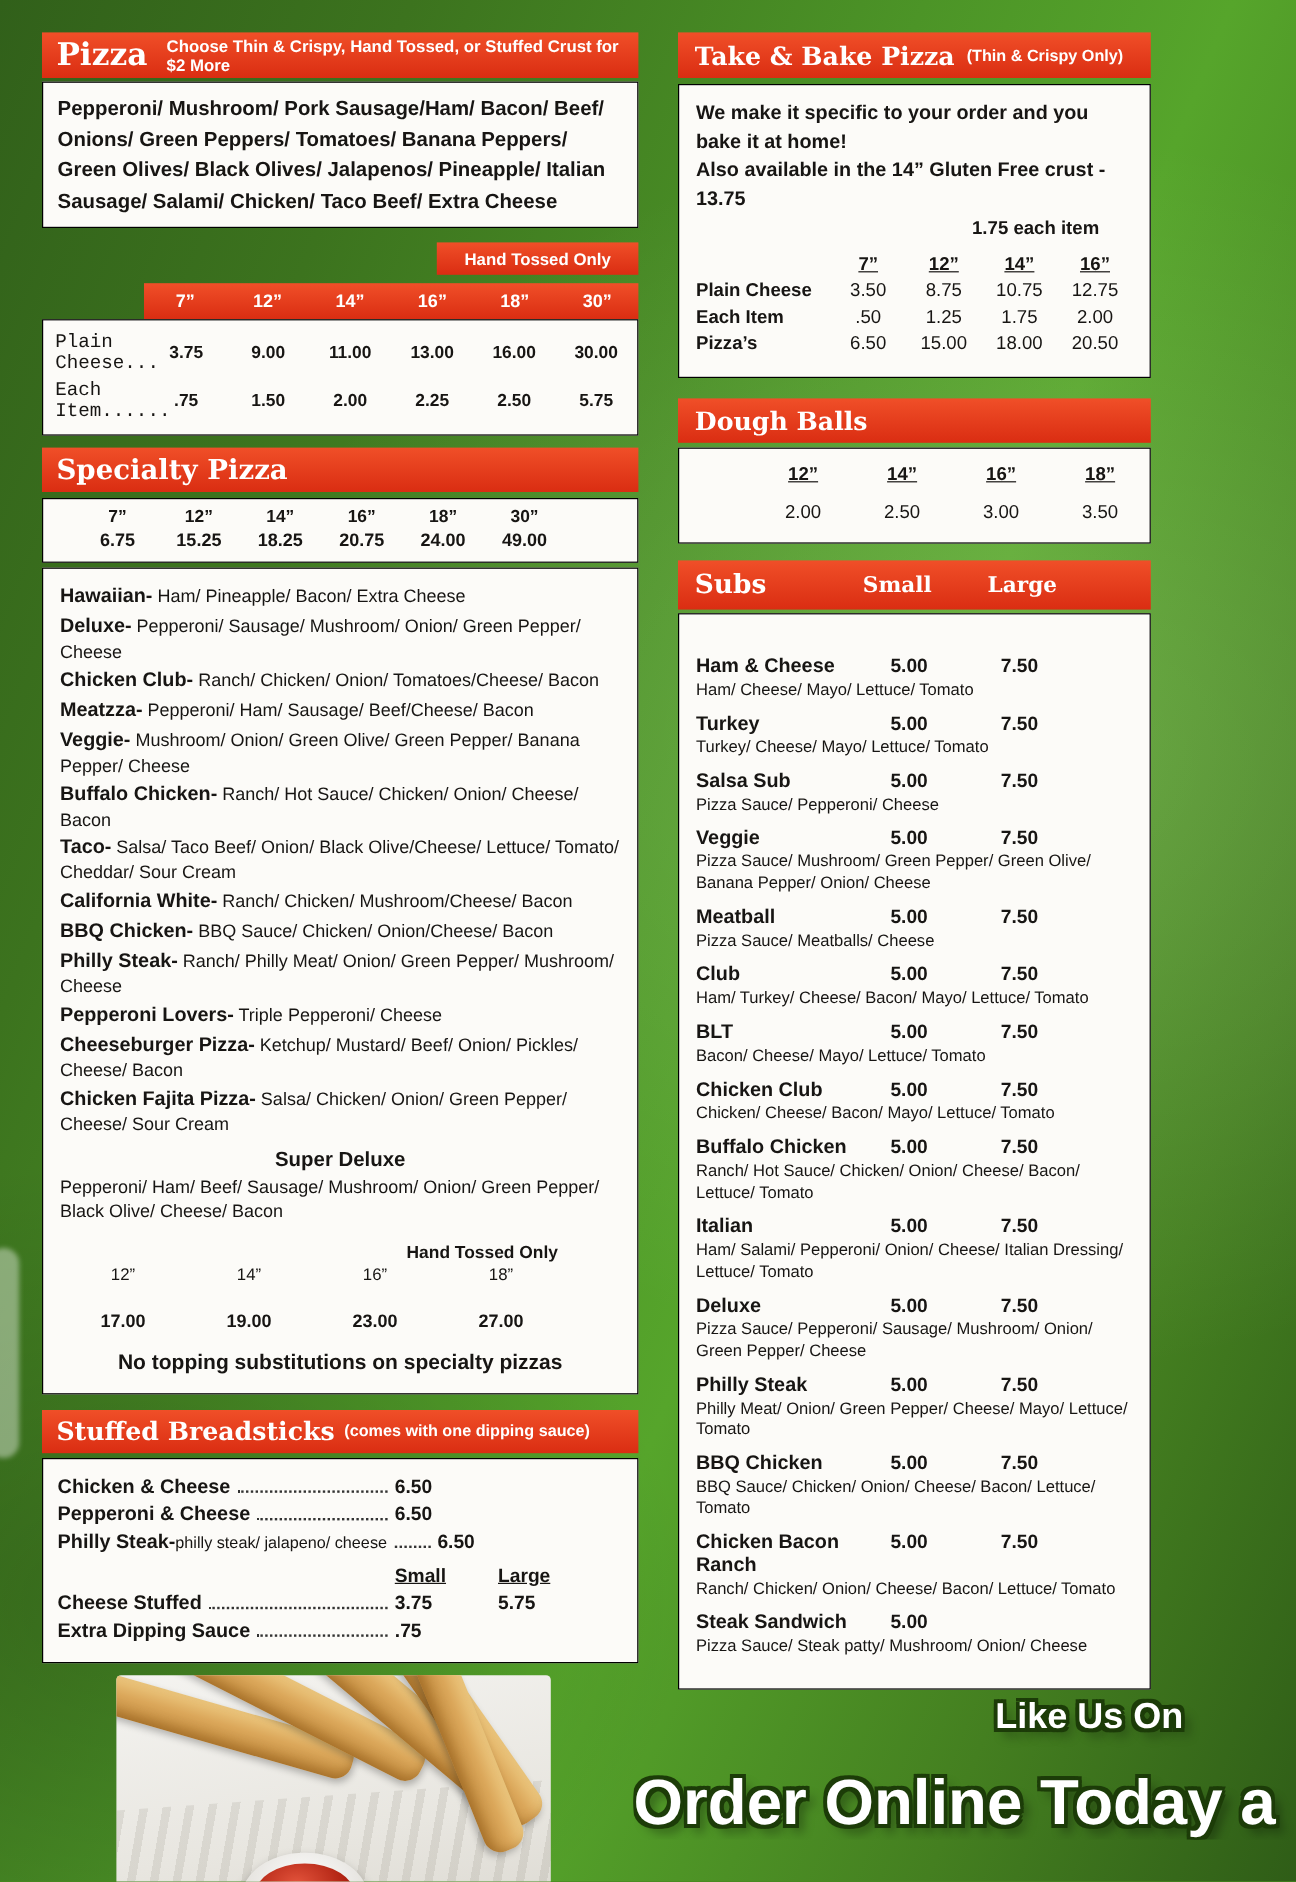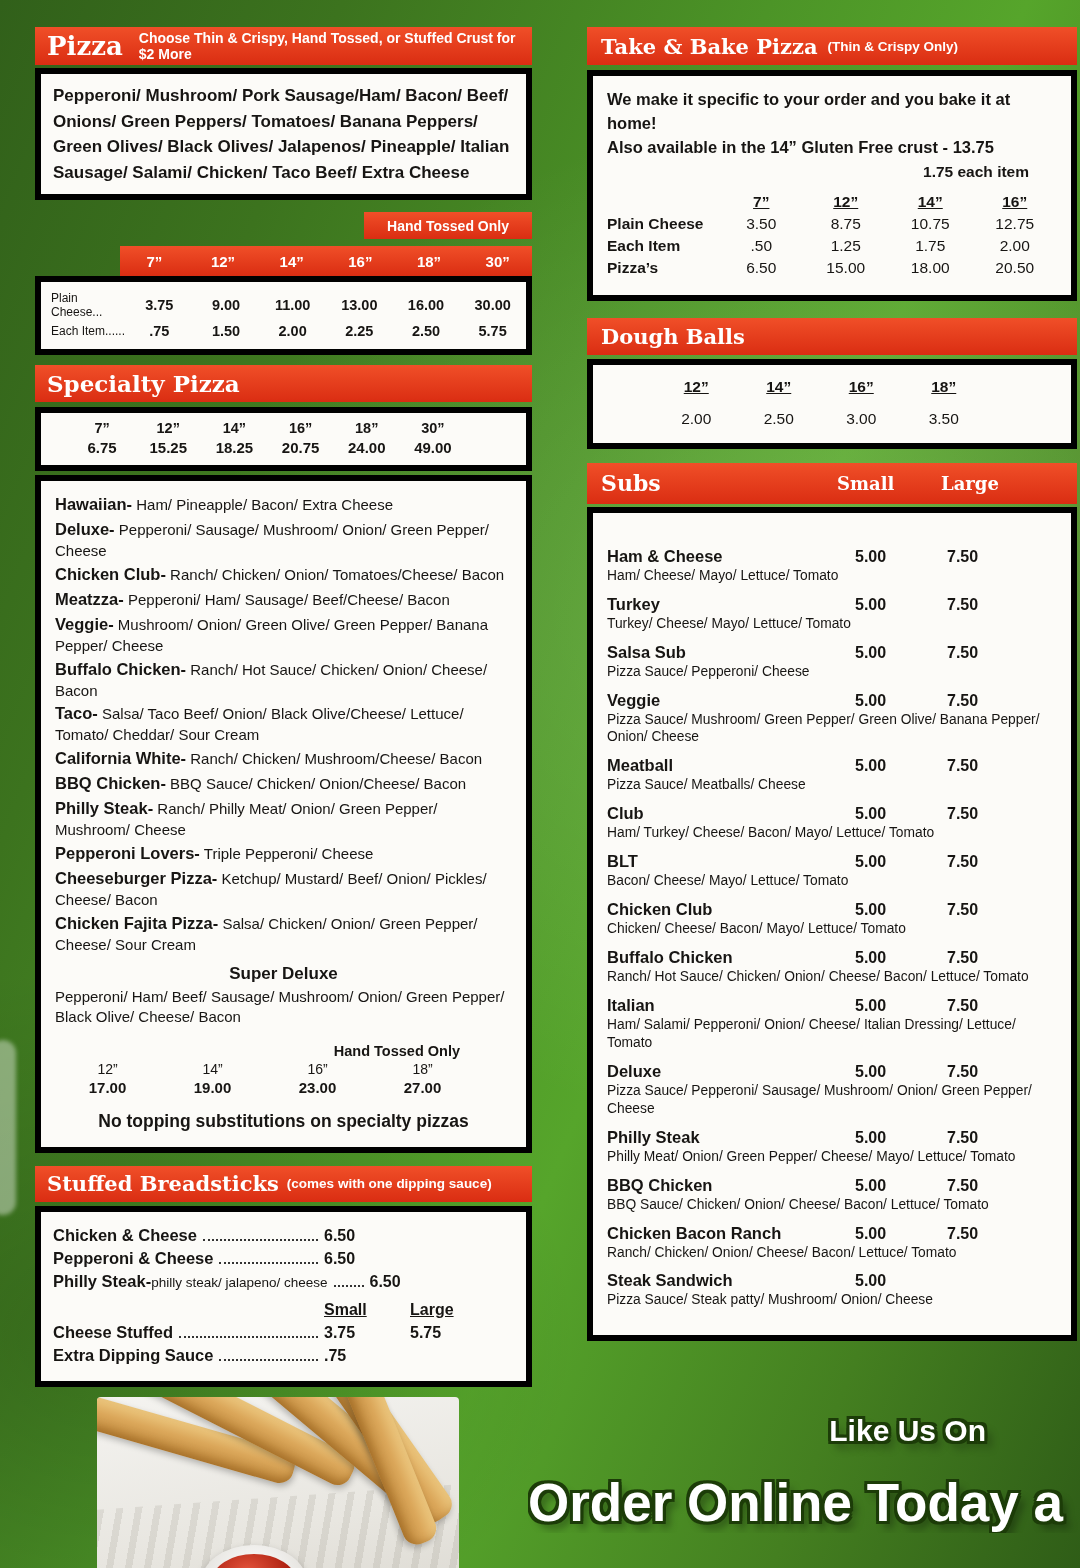--- a/index.html
+++ b/index.html
@@ -15,53 +15,53 @@
     background:
       radial-gradient(1000px 800px at 78% 40%, rgba(238,255,214,.18), transparent 65%),
       radial-gradient(700px 520px at 8% 85%, rgba(0,0,0,.20), transparent 70%),
       linear-gradient(112deg, #31601a 0%, #3c731e 20%, #4c9427 45%, #56a52b 60%, #447f20 82%, #2f5d17 100%);
   }
   .artifact {
     position: absolute; left: -10px; top: 1040px; width: 26px; height: 175px;
     background: rgba(255,255,255,.40); border-radius: 14px; filter: blur(2px);
   }
   .col-left  { position: absolute; left: 35px;  top: 27px; width: 497px; }
-  .col-right { position: absolute; left: 587px; top: 27px; width: 490px; }
+  .col-right { position: absolute; left: 565px; top: 27px; width: 394px; }
 
   .redbar { background: linear-gradient(180deg, #f04f28, #da2d12); color: #fff; }
-  .box { background: #fcfbf8; border: 6px solid #000000; }
+  .box { background: #fcfbf8; border: 1px solid #000000; }
   .serif { font-family: "DejaVu Serif", serif; font-weight: bold; }
 
   
   .pizza-hdr { height: 38px; display: flex; align-items: center; gap: 16px; padding: 0 12px; }
   .pizza-hdr .hdr-title { font-size: 26px; }
   .pizza-hdr .hdr-sub { font-size: 14px; font-weight: bold; }
   .toppings { margin-top: 3px; padding: 9px 12px; font-size: 17px; line-height: 1.5; font-weight: 600; }
   .ht-tag { width: 168px; height: 27px; margin: 12px 0 7px auto; display: flex; align-items: center; justify-content: center; font-size: 14px; font-weight: bold; }
   .sizes-bar { margin-left: 85px; height: 30px; display: grid; grid-template-columns: repeat(6,1fr); align-items: center; text-align: center; font-weight: bold; font-size: 15px; }
   .price-box { padding: 7px 0 8px; }
   .p-row { display: grid; grid-template-columns: 85px repeat(6,1fr); align-items: center; padding: 2px 0; }
-  .p-label { padding-left: 10px; font-size: 12px; }
+  .p-label { padding-left: 10px; font-size: 16px; font-family: Liberation Mono, monospace; }
   .p-vals { grid-column: 2 / 8; display: grid; grid-template-columns: repeat(6,1fr); text-align: center; }
   .p-val { font-weight: bold; font-size: 14.5px; }
 
   
   .spec-hdr { margin-top: 10px; height: 37px; display: flex; align-items: center; padding: 0 12px; }
   .spec-hdr .hdr-title { font-size: 23px; }
   .spec-size-box { margin-top: 5px; padding: 7px 60px 9px 28px; }
   .s-grid { display: grid; grid-template-columns: repeat(6,1fr); text-align: center; }
   .s-size { font-weight: bold; font-size: 14.5px; }
   .s-price { font-weight: bold; font-size: 15px; margin-top: 3px; }
   .spec-list { margin-top: 4px; padding: 10px 14px 8px; }
   .spec-item { font-size: 15px; line-height: 1.33; margin: 3px 0; }
   .spec-item b { font-size: 16.5px; }
   .super-name { text-align: center; font-weight: bold; font-size: 17px; margin: 9px 0 2px; }
   .ht-right { text-align: right; padding-right: 52px; font-size: 14.5px; font-weight: 600; margin-top: 16px; }
   .ht-grid { display: grid; grid-template-columns: repeat(4,1fr); width: 420px; text-align: center; font-size: 14px; margin-top: 2px; }
-  .ht-grid.bold span { font-weight: bold; font-size: 15px; }
+  .ht-grid.bold span { font-weight: bold; font-size: 15px; margin-top: 21px; }
   .note { text-align: center; font-weight: bold; font-size: 17.5px; margin: 15px 0 7px; }
 
   
   .bs-hdr { margin-top: 13px; height: 36px; display: flex; align-items: center; gap: 8px; padding: 0 12px; }
   .bs-hdr .hdr-title { font-size: 21px; }
   .bs-hdr .hdr-sub2 { font-size: 13.5px; font-weight: bold; }
   .bs-box { margin-top: 4px; padding: 10px 12px 12px; }
   .bs-grid { display: grid; grid-template-columns: 1fr 86px 104px; align-items: end; margin: 4px 0; }
   .bs-main { display: flex; align-items: baseline; }
   .bs-name { font-weight: bold; font-size: 16.5px; white-space: nowrap; }

